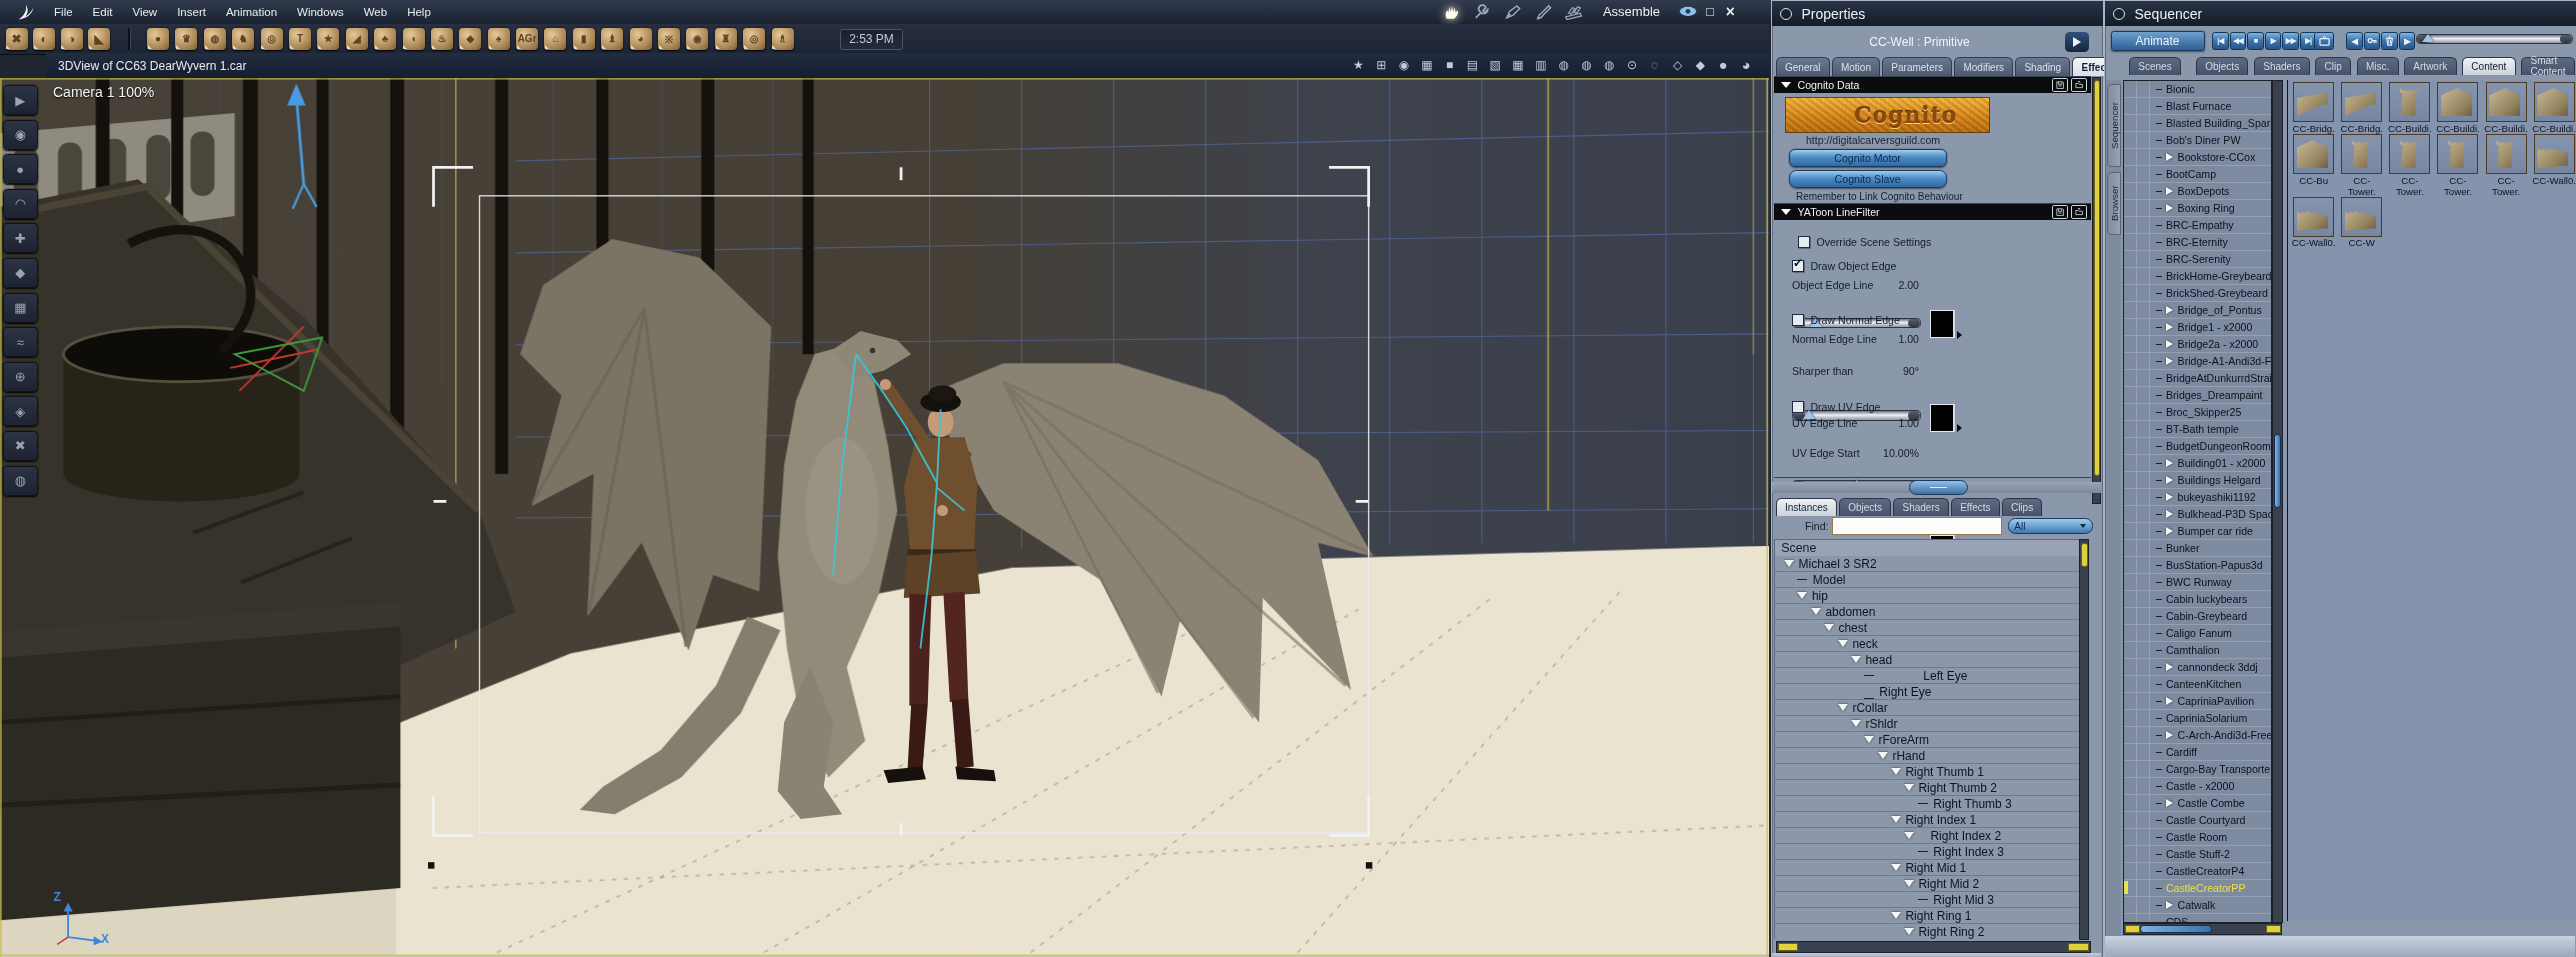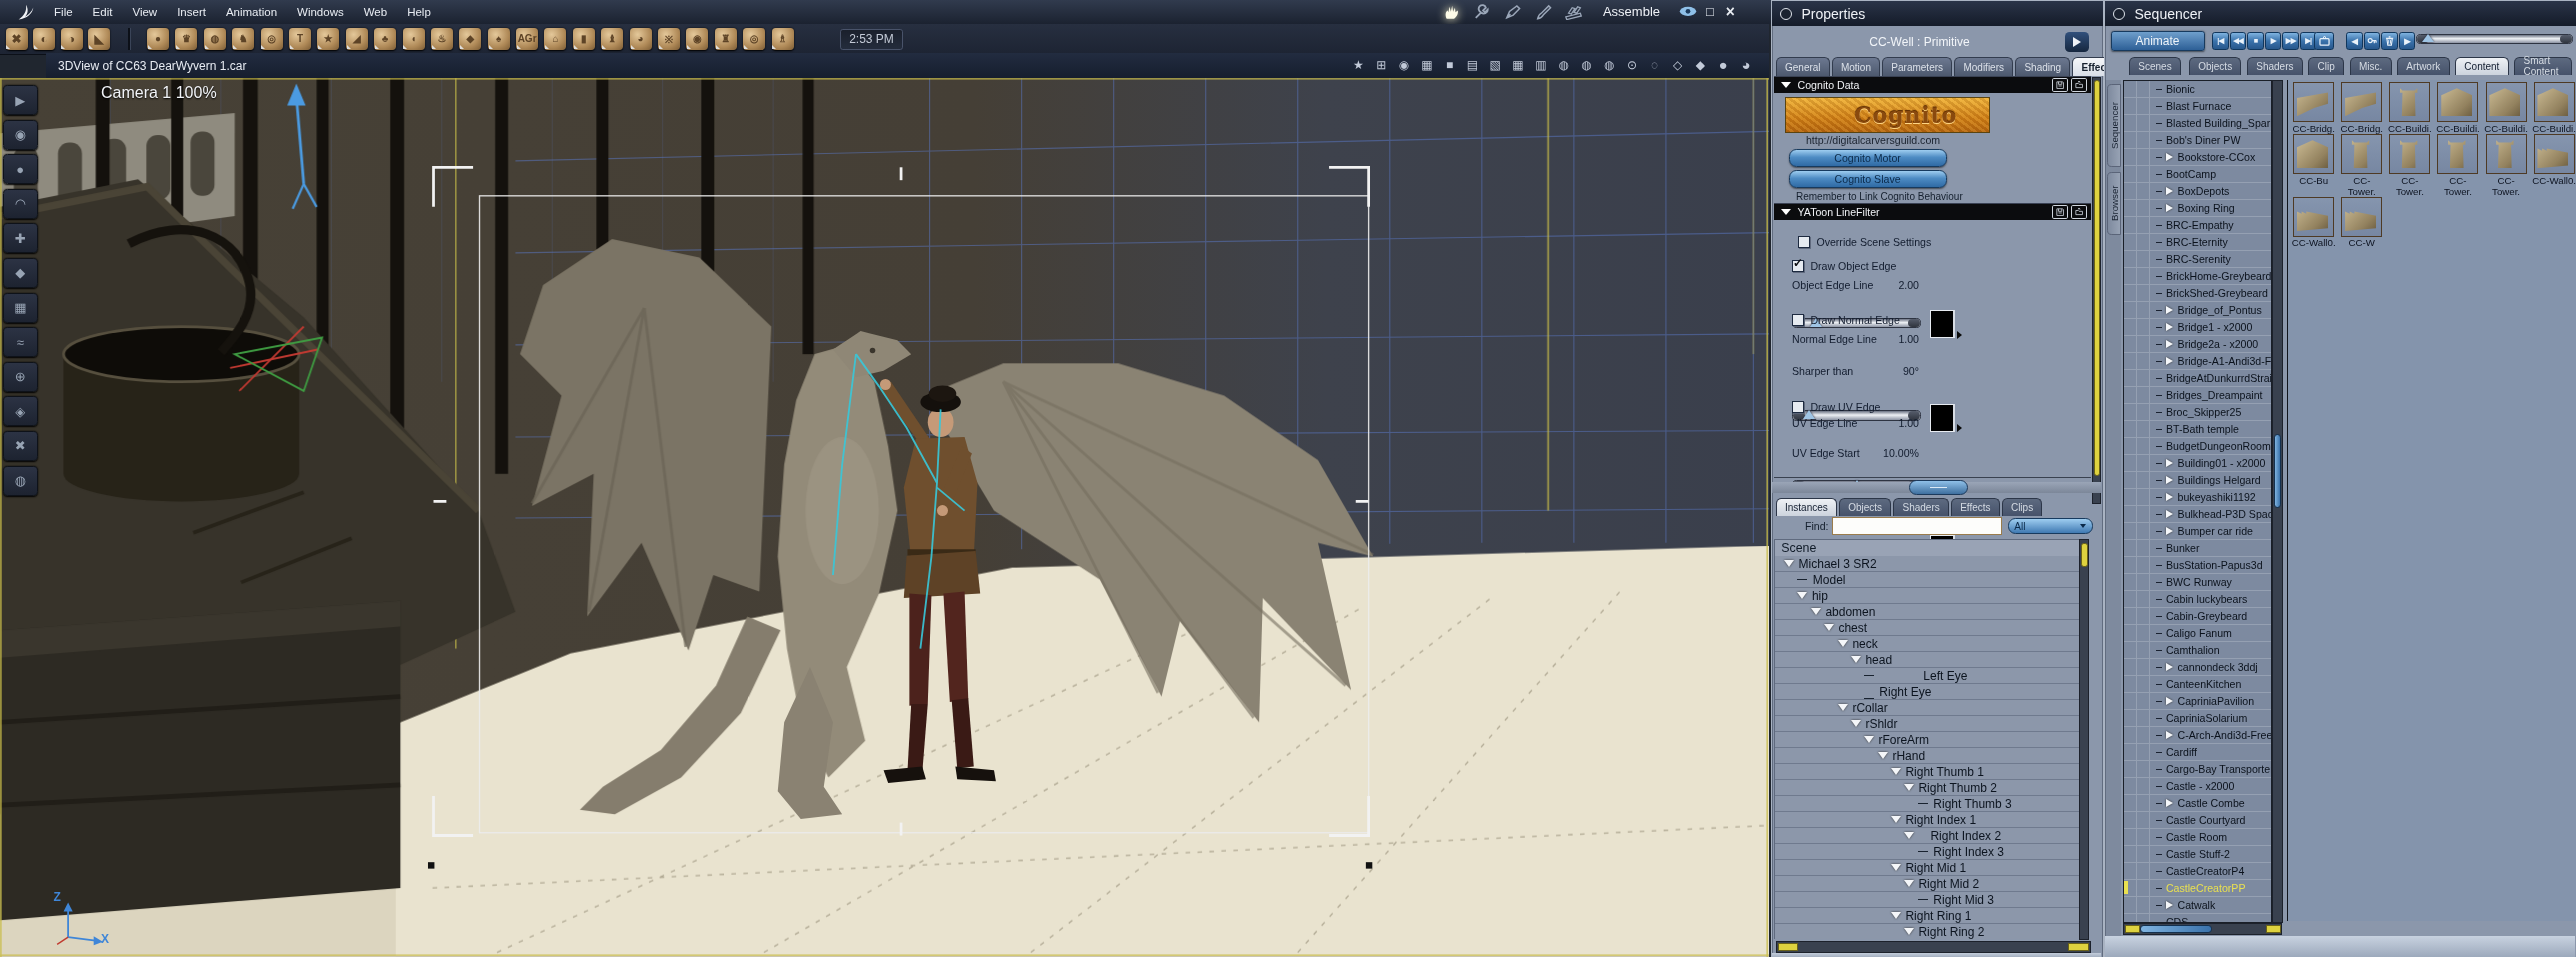--- a/index.html
+++ b/index.html
@@ -402,21 +402,21 @@
       <rect x="465" y="852" width="7" height="7" fill="#111"></rect>
       <rect x="1484" y="852" width="7" height="7" fill="#111"></rect>
 
       <g stroke="#c9bd4a" stroke-width="1.5" opacity="0.9">
         <line x1="0" y1="1" x2="1922" y2="1"></line>
           <line x1="1" y1="0" x2="1" y2="955"></line>
         <line x1="0" y1="953" x2="1922" y2="953"></line>
           <line x1="1920" y1="0" x2="1920" y2="955"></line>
       </g>
     </svg>
-    <span class="abs" style="left:53px;top:5.5px;color:#f2f4f8;font-size:16px;text-shadow:0 0.9px 1.8px #000;margin-left:48px;">Camera 1 100%</span>
+    <span class="abs" style="left:53px;top:5.5px;color:#f2f4f8;font-size:14px;text-shadow:0 0.9px 1.8px #000;">Camera 1 100%</span>
     
     <div class="abs" style="left:48px;top:817px;">
       <svg width="64" height="55" viewBox="0 0 70 60">
         <line x1="22" y1="46" x2="22" y2="14" stroke="#3f86d8" stroke-width="2"></line>
         <polygon points="22,8 17,18 27,18" fill="#3f86d8"></polygon>
         <line x1="22" y1="46" x2="54" y2="50" stroke="#3f86d8" stroke-width="2"></line>
         <polygon points="60,51 50,45 50,55" fill="#3f86d8"></polygon>
         <line x1="22" y1="46" x2="10" y2="54" stroke="#c0392e" stroke-width="1.5"></line>
       </svg>
       <span class="abs" style="left:5.5px;top:-5.5px;color:#3f86d8;font-size:12px;font-weight:bold;">Z</span>
@@ -484,21 +484,21 @@
     </div>
     <div class="abs" style="left:13px;top:96px;width:167px;height:34px;border:0.9px solid #5a4410;
          background:
            repeating-linear-gradient(37deg, rgba(120,60,0,.16) 0 2.8px, rgba(255,210,110,.14) 2.8px 5.5px),
            linear-gradient(#f0b43c,#d07f16 60%,#b5650f);
          display:flex;align-items:center;justify-content:center;padding-left:36px;">
       <span style="font-family:'DejaVu Serif',serif;font-size:22px;font-weight:bold;color:#8a4a0e;letter-spacing:0.9px;
                    text-shadow:0 0.9px 0 #ffd684, 0 -0.9px 0.9px #5a2a00;">Cognito</span>
     </div>
     <div class="abs" style="left:0;top:133px;width:202px;text-align:center;font-size:10.6px;color:#1a222e;">http://digitalcarversguild.com</div>
-    <div class="abs blbtn" style="left:16.6px;top:148px;width:156px;height:15.6px;">
+    <div class="abs blbtn" style="left:16.6px;top:148px;width:156px;height:15.6px;border-radius:6px;">
       <span>Cognito Motor</span>
     </div>
     <div class="abs blbtn" style="left:16.6px;top:169px;width:156px;height:15.6px;">
       <span>Cognito Slave</span>
     </div>
     <div class="abs" style="left:24px;top:190px;font-size:10px;color:#15202e;">Remember to Link Cognito Behaviour</div>
 
     <div class="abs sechead" style="left:1.8px;top:202px;width:317px;">
       <span class="tri-down"></span>
       <span>YAToon LineFilter</span>
@@ -802,21 +802,21 @@
         </span>
         <span class="sqbtn" style="font-size:8.3px;">▶</span>
       </div>
       <div class="abs strack" style="left:260px;top:8.3px;left:311px;width:155px;height:7.4px;">
         <span class="sthumb" style="left:3%;border-bottom-width:8.3px;"></span>
       </div>
     </div>
 
     <div class="abs" style="left:24px;top:56px;display:flex;">
 
-    <span class="ttab" style="margin-right:8px;">Scenes</span>
+    <span class="ttab" style="margin-right:15px;">Scenes</span>
         <span class="ttab" style="margin-right:5.5px;">Objects</span>
         <span class="ttab" style="margin-right:5.5px;">Shaders</span>
         <span class="ttab" style="margin-right:5.5px;">Clip</span>
         <span class="ttab" style="margin-right:5.5px;">Misc.</span>
         <span class="ttab" style="margin-right:5.5px;">Artwork</span>
         <span class="ttab active" style="margin-right:5.5px;">Content</span>
         <span class="ttab" style="margin-right:5.5px;">Smart Content</span>
       </div>
 
     <div class="abs" style="left:0.9px;top:79px;width:14.7px;height:874px;background:#7e8a9e;">

